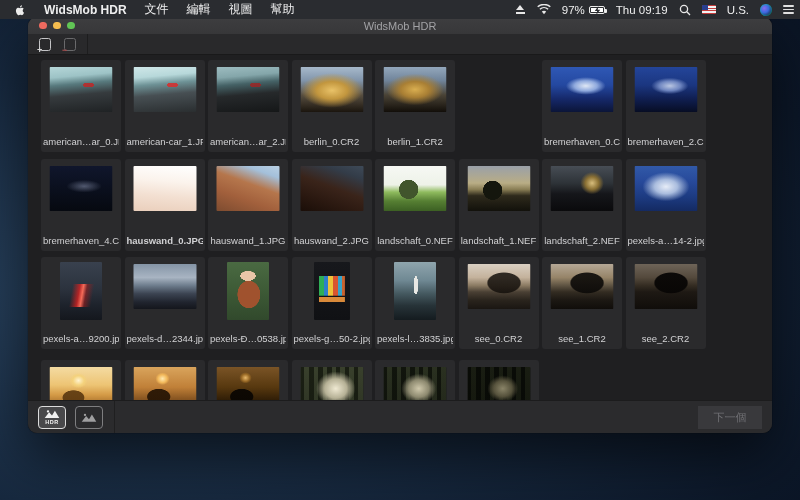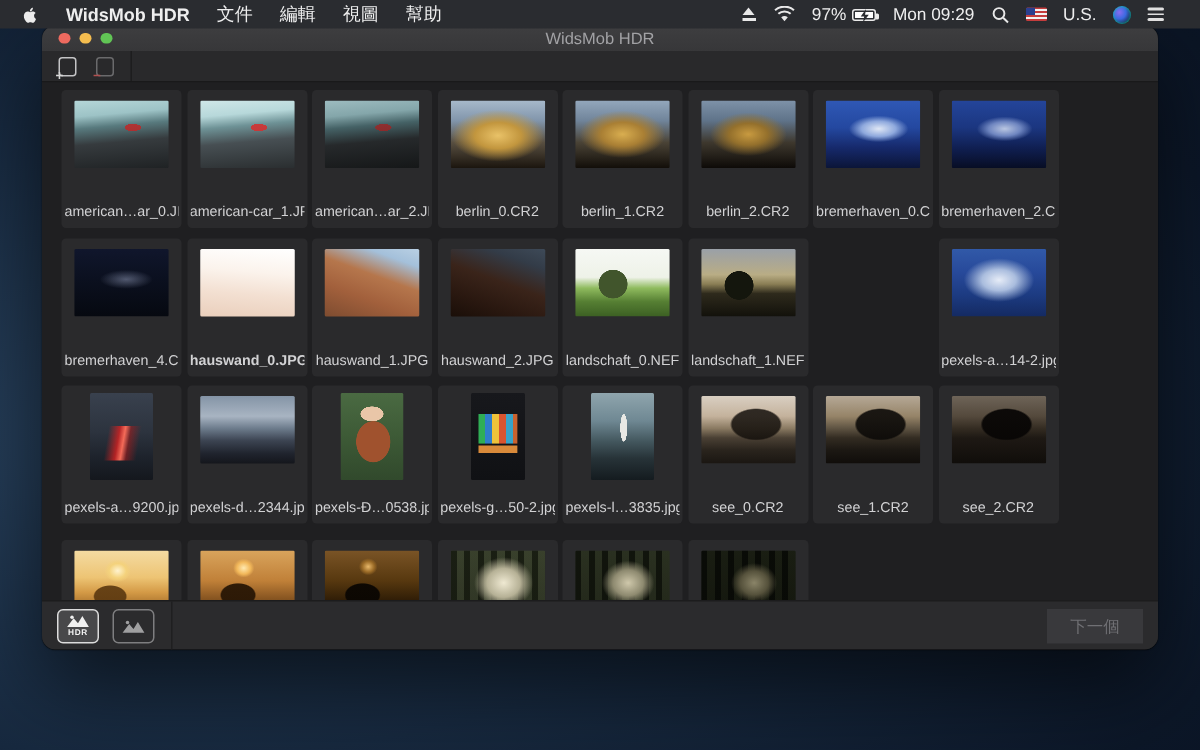--- a/index.html
+++ b/index.html
@@ -12,21 +12,21 @@
   }
 
   
   .menubar {
     position:absolute; left:0; top:0; width:800px; height:19px;
     background:#2a2c30; display:flex; align-items:center;
     font-size:12px; color:rgba(255,255,255,.92); z-index:50;
   }
   .menubar .left { display:flex; align-items:center; gap:18px; padding-left:14px; }
   .menubar .appname { font-weight:bold; }
-  .menubar .right { margin-left:auto; display:flex; align-items:center; gap:11px; padding-right:24px; font-size:11.5px; }
+  .menubar .right { margin-left:auto; display:flex; align-items:center; gap:11px; padding-right:6px; font-size:11.5px; }
   .apple-icon svg { width:12px; height:14px; fill:#ececec; display:block; }
   .mi { cursor:default; }
   .eject { width:11px; height:10px; position:relative; }
   .eject .tri { position:absolute; left:1px; top:0; width:0; height:0; border-left:4.5px solid transparent; border-right:4.5px solid transparent; border-bottom:5px solid #e8e8e8; }
   .eject .bar { position:absolute; left:1px; bottom:1px; width:9px; height:1.8px; background:#e8e8e8; }
   .wifi svg { width:14px; height:11px; display:block; }
   .batt { display:flex; align-items:center; gap:4px; }
   .batt .shell { width:16px; height:8px; border:1px solid rgba(255,255,255,.9); border-radius:2px; position:relative; }
   .batt .fill { position:absolute; left:1px; top:1px; bottom:1px; width:12px; background:#fff; }
   .batt .nub { position:absolute; right:-3px; top:2px; width:2px; height:4px; background:rgba(255,255,255,.9); border-radius:0 1px 1px 0; }
@@ -165,21 +165,21 @@
     <span class="batt">
       <span>97%</span>
       <span class="shell">
           <span class="fill"></span>
           <span class="nub"></span>
           <svg class="bolt" viewBox="0 0 10 10">
             <polygon points="6,0 2,5.5 4.6,5.5 3.6,10 8,4.2 5.2,4.2" fill="#2a2c30"></polygon>
           </svg>
         </span>
     </span>
-    <span>Mon 09:29</span>
+    <span>Thu 09:19</span>
     <span class="search">
         <svg viewBox="0 0 12 12">
           <circle cx="5" cy="5" r="3.6" stroke="#e8e8e8" stroke-width="1.3" fill="none"></circle>
           <line x1="7.8" y1="7.8" x2="11" y2="11" stroke="#e8e8e8" stroke-width="1.3"></line>
         </svg>
       </span>
     <span class="flag">
         <span class="canton"></span>
       </span>
     <span>U.S.</span>
@@ -226,24 +226,20 @@
         <div class="flabel">american…ar_2.JPG</div>
       </div>
       <div class="cell" style="left: 263.5px; top: 5px;">
         <div class="thumb t-berlin-0"></div>
         <div class="flabel">berlin_0.CR2</div>
       </div>
       <div class="cell" style="left: 347px; top: 5px;">
         <div class="thumb t-berlin-1"></div>
         <div class="flabel">berlin_1.CR2</div>
       </div>
-      <div class="cell" style="left: 430.5px; top: 5px;">
-        <div class="thumb t-berlin-2"></div>
-        <div class="flabel">berlin_2.CR2</div>
-      </div>
       <div class="cell" style="left: 514px; top: 5px;">
         <div class="thumb t-bremer-0"></div>
         <div class="flabel">bremerhaven_0.CR2</div>
       </div>
       <div class="cell" style="left: 597.5px; top: 5px;">
         <div class="thumb t-bremer-2"></div>
         <div class="flabel">bremerhaven_2.CR2</div>
       </div>
       <div class="cell" style="left: 13px; top: 104px;">
         <div class="thumb t-bremer-4"></div>
@@ -261,20 +257,24 @@
         <div class="thumb t-hauswand-2"></div>
         <div class="flabel">hauswand_2.JPG</div>
       </div>
       <div class="cell" style="left: 347px; top: 104px;">
         <div class="thumb t-landschaft-0"></div>
         <div class="flabel">landschaft_0.NEF</div>
       </div>
       <div class="cell" style="left: 430.5px; top: 104px;">
         <div class="thumb t-landschaft-1"></div>
         <div class="flabel">landschaft_1.NEF</div>
+      </div>
+      <div class="cell" style="left: 514px; top: 104px;">
+        <div class="thumb t-landschaft-2"></div>
+        <div class="flabel">landschaft_2.NEF</div>
       </div>
       <div class="cell" style="left: 597.5px; top: 104px;">
         <div class="thumb t-mountain"></div>
         <div class="flabel">pexels-a…14-2.jpg</div>
       </div>
       <div class="cell" style="left: 13px; top: 202px;">
         <div class="thumb t-citynight portrait"></div>
         <div class="flabel">pexels-a…9200.jpg</div>
       </div>
       <div class="cell" style="left: 96.5px; top: 202px;">

